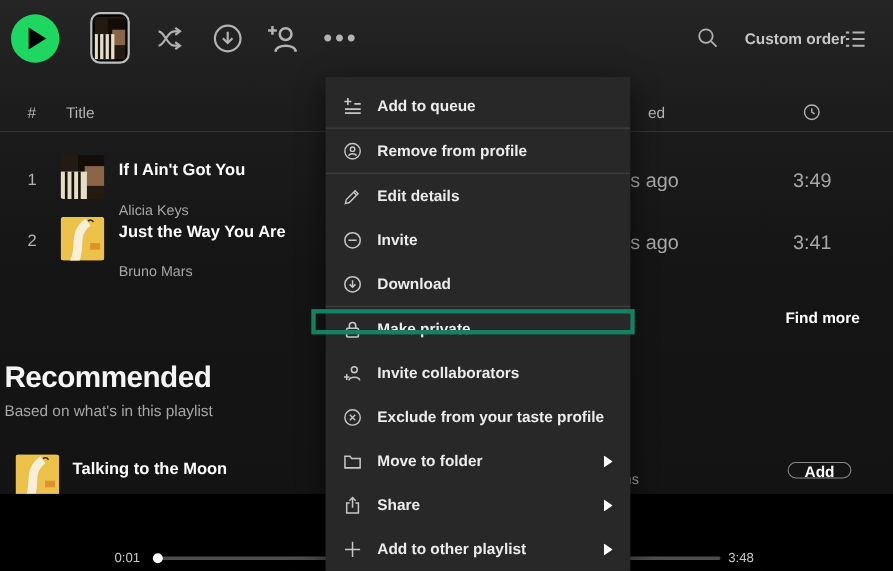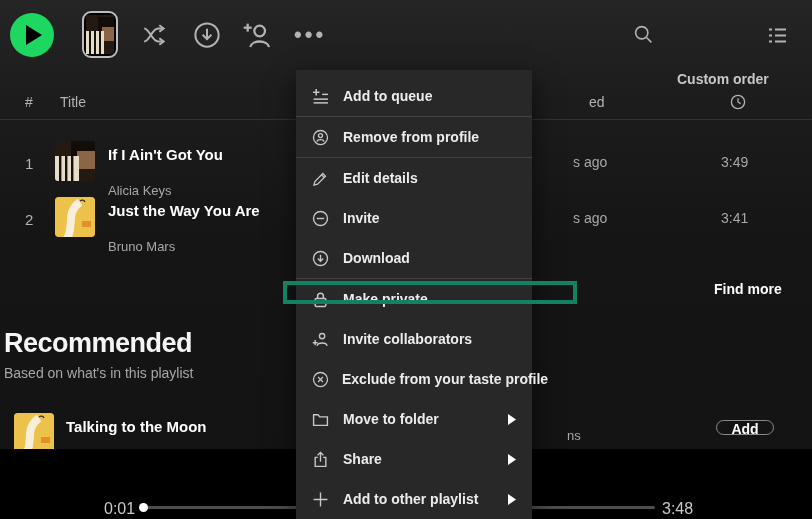--- a/index.html
+++ b/index.html
@@ -15,51 +15,51 @@
 
   
   .play-btn { left:10px; top:13px; width:44px; height:44px; border-radius:50%;
     background:#1ed760; display:flex; align-items:center; justify-content:center; cursor:pointer; }
   .play-tri { width:0; height:0; border-left:16px solid #000; border-top:10px solid transparent;
     border-bottom:10px solid transparent; margin-left:4px; }
   .thumb { left:82px; top:11px; width:36px; height:47px; border:2px solid #bdbdbd; border-radius:9px;
     background:#000; display:flex; align-items:center; justify-content:center; overflow:hidden; }
   .tool-icon { color:#b3b3b3; }
   .ellipsis { left:294px; top:22px; color:#b3b3b3; font-size:22px; letter-spacing:3px; font-weight:700; }
-  .sort-label { left:677px; top:27px; font-size:14px; font-weight:700; color:#c7c7c7;margin-top:44px; }
+  .sort-label { left:677px; top:27px; font-size:14px; font-weight:700; color:#c7c7c7; }
 
   
   .hdr { color:#b3b3b3; font-size:14px; }
   .hdr-line { left:0; top:119px; width:812px; height:1px; background:rgba(255,255,255,.1); }
 
   
   .row-num { color:#b3b3b3; font-size:15px; }
   .t-title { font-size:15px; font-weight:700; color:#fff; }
   .t-artist { font-size:13px; color:#a7a7a7; margin-top:18px; }
-  .t-extra { color:#a7a7a7; font-size:14px; }
+  .t-extra { color:#a7a7a7; font-size:18px; }
   .art { width:40px; height:40px; border-radius:3px; overflow:hidden; }
 
   .find-more { left:714px; top:281px; font-size:14px; font-weight:700; color:#fff; cursor:pointer; }
 
   
   .rec-title { left:4px; top:328px; font-size:27px; font-weight:800; color:#f5f5f5; letter-spacing:-.5px; }
   .rec-sub { left:4px; top:365px; font-size:14px; color:#a7a7a7; }
   .add-btn { left:716px; top:420px; width:58px; height:15px; border:1px solid #8a8a8a; border-radius:999px;
     background:transparent; color:#fff; font-size:14px; font-weight:700; cursor:pointer;
     font-family:"Liberation Sans", sans-serif; }
 
   
   .player-bar { left:0; top:449px; width:812px; height:70px; background:#000; }
-  .time { font-size:16px; color:#c9c9c9; }
+  .time { font-size:12px; color:#c9c9c9; }
   .prog-track { left:140px; top:506px; width:515px; height:3px; background:#4d4d4d; border-radius:2px; }
   .prog-fill { width:7px; height:3px; background:#fff; border-radius:2px; }
   .prog-knob { left:139px; top:503px; width:9px; height:9px; border-radius:50%; background:#fff; }
 
   
-  .menu { left:296px; top:70px; width:236px; height:449px; background:#282828; z-index:5;
+  .menu { left:296px; top:70px; width:277px; height:449px; background:#282828; z-index:5;
     box-shadow:0 8px 24px rgba(0,0,0,.6); padding-top:6px; }
   .menu-item { height:40px; display:flex; align-items:center; padding:0 16px; cursor:pointer; }
   .mi { width:18px; margin-right:13px; color:#c7c7c7; display:flex; align-items:center; }
   .ml { font-size:14px; font-weight:700; color:#ececec; white-space:nowrap; }
   .msub { margin-left:auto; color:#fff; }
   .mdiv { height:1px; background:rgba(255,255,255,.12); }
 
   .hl-box { left:283px; top:281px; width:294px; height:23px; border:4px solid #128262;
     z-index:10; pointer-events:none; }
 </style>

